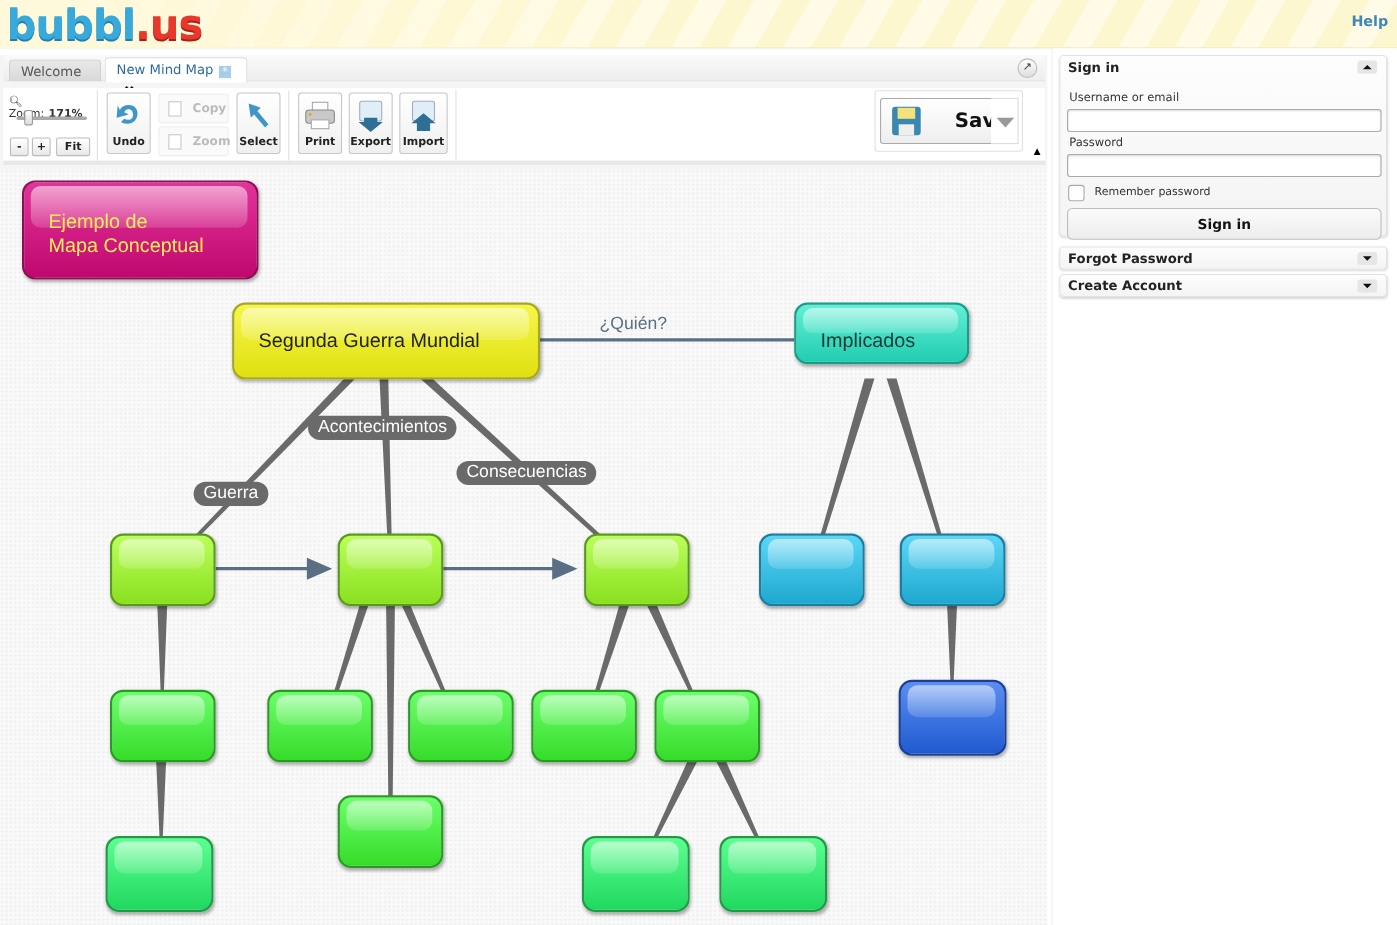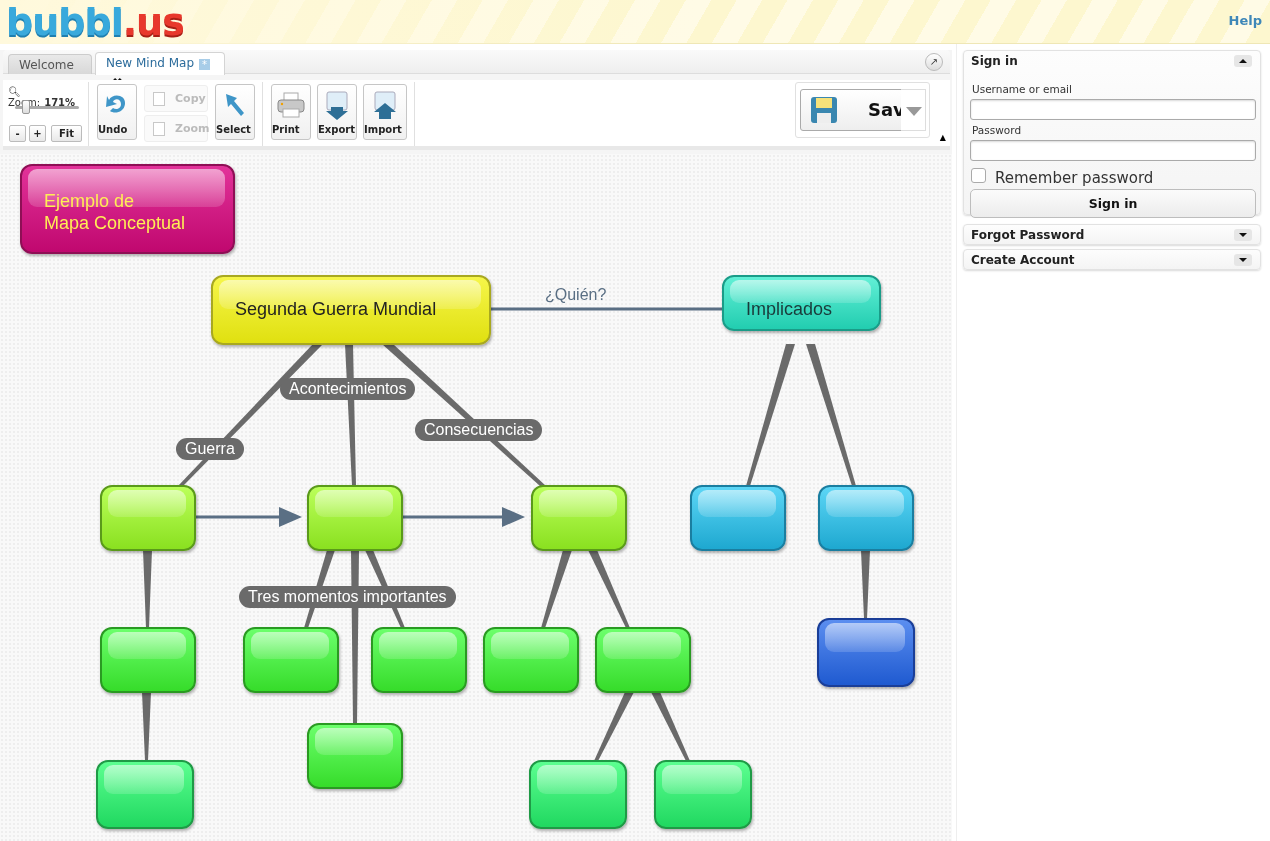--- a/index.html
+++ b/index.html
@@ -23,21 +23,21 @@
 #expand-btn{position:absolute;right:7px;top:3px;width:18px;height:18px;border-radius:50%;background:linear-gradient(#fff,#ddd);border:1px solid #bbb;font-size:10px;line-height:16px;text-align:center;color:#333}
 
 #toolbar{position:absolute;left:3px;top:30px;width:947px;height:70px;background:#fff;border-bottom:4px solid #e8e8e8}
 .grp{position:absolute;top:2px;height:64px;border-right:1px solid #e0e0e0}
 #zoom-grp{left:0;width:86px}
 #zoom-label{position:absolute;left:5px;top:4px;font-size:10px;color:#333}
 #zoom-label b{margin-left:4px}
 #zoom-slider{position:absolute;left:12px;top:24px;width:64px;height:3px;background:#aaa;border-radius:2px}
 #zoom-thumb{position:absolute;left:8px;top:-6px;width:8px;height:14px;border:1px solid #999;background:linear-gradient(#fff,#ddd);border-radius:2px}
 .sbtn{position:absolute;height:17px;border:1px solid #bbb;border-radius:2px;background:linear-gradient(#fff,#e8e8e8);font-size:10px;font-weight:bold;text-align:center;line-height:15px;color:#222}
-.tbtn{position:absolute;top:2px;height:56px;border:1px solid #c6c6c6;border-radius:3px;background:linear-gradient(#fff,#f0f0f0);font-size:10px;font-weight:bold;color:#222;text-align:left}
+.tbtn{position:absolute;top:2px;height:56px;border:1px solid #c6c6c6;border-radius:3px;background:linear-gradient(#fff,#f0f0f0);font-size:10px;font-weight:bold;color:#222;text-align:center}
 .tbtn .lbl{position:absolute;left:0;right:0;bottom:4px}
 .tbtn .ic{position:absolute;left:50%;top:6px;transform:translateX(-50%)}
 .dbtn{position:absolute;height:27px;width:64px;border:1px solid #eee;border-radius:3px;background:#fafafa;font-size:11px;font-weight:bold;color:#bbb;line-height:25px;padding-left:30px}
 .dbtn .ic{position:absolute;left:8px;top:6px;width:12px;height:14px;border:1px solid #c8c8c8;background:#fff}
 
 #save-grp{position:absolute;left:792px;top:2px;width:135px;height:56px;border:1px solid #e0e0e0;border-radius:3px}
 #save-btn{position:absolute;left:4px;top:6px;width:105px;height:42px;border:1px solid #aaa;border-radius:3px;background:linear-gradient(#fff,#eee);font-size:18px;font-weight:bold;color:#111;line-height:40px;padding-left:67px}
 #save-dd{position:absolute;left:105px;top:6px;width:25px;height:42px;border:1px solid #ddd;border-left:none;background:#fff}
 #save-dd:after{content:"";position:absolute;left:5px;top:17px;border:8px solid transparent;border-top:9px solid #999;border-bottom:none}
 #collapse-tb{position:absolute;right:4px;bottom:4px;font-size:8px;color:#000}
@@ -65,21 +65,21 @@
 .panel{position:absolute;left:6px;width:298px;border:1px solid #e2e2e2;border-radius:4px;background:linear-gradient(#fdfdfd,#f4f4f4);box-shadow:0 1px 2px rgba(0,0,0,.15)}
 .phead{height:20px;font-size:12px;font-weight:bold;color:#222;line-height:20px;padding-left:7px;position:relative}
 .pcaret{position:absolute;right:8px;top:4px;width:18px;height:12px;background:#e6e6e6;border-radius:3px}
 .pcaret:after{content:"";position:absolute;left:5px;top:4px;border:4px solid transparent}
 .up:after{border-bottom:4px solid #111;border-top:none}
 .down:after{border-top:4px solid #111;border-bottom:none}
 #signin{top:6px;height:165px}
 .flabel{position:absolute;left:8px;font-size:10.5px;color:#333}
 .finput{position:absolute;left:6px;width:286px;height:21px;border:1px solid #aaa;border-radius:3px;background:#fff;box-shadow:inset 0 1px 2px rgba(0,0,0,.15)}
 #remember-cb{position:absolute;left:7px;top:117px;width:15px;height:15px;border:1px solid #aaa;border-radius:3px;background:#fff}
-#remember-lbl{position:absolute;left:31px;top:118px;font-size:15px;color:#333}
+#remember-lbl{position:absolute;left:31px;top:118px;font-size:10px;color:#333}
 #signin-btn{position:absolute;left:6px;top:138px;width:286px;height:29px;border:1px solid #bdbdbd;border-radius:5px;background:linear-gradient(#fbfbfb,#ececec);font-size:12.5px;font-weight:bold;text-align:center;line-height:27px;color:#111}
 #forgot{top:180px;height:21px}
 #create{top:205px;height:21px}
 </style>
 </head>
 <body>
 
 <div id="header">
   <div id="logo">
     <span class="a">bubbl</span>
@@ -202,21 +202,20 @@
       <span>Mapa Conceptual</span>
     </div>
     <div class="node n-teal" style="left:722px;top:121px;width:159px;height:56px">
         <span>Implicados</span>
       </div>
 
     <div class="plabel" style="left:545px;top:132px">¿Quién?</div>
     <div class="elabel" style="left:280px;top:224px">Acontecimientos</div>
     <div class="elabel" style="left:415px;top:265px">Consecuencias</div>
     <div class="elabel" style="left:176px;top:284px">Guerra</div>
-    <div class="elabel" style="left:239px;top:432px">Tres momentos importantes</div>
 
     <div class="node n-lime" style="left:100px;top:331px;width:96px;height:66px"></div>
     <div class="node n-lime" style="left:307px;top:331px;width:96px;height:66px"></div>
     <div class="node n-lime" style="left:531px;top:331px;width:96px;height:66px"></div>
 
     <div class="node n-cyan" style="left:690px;top:331px;width:96px;height:66px"></div>
     <div class="node n-cyan" style="left:818px;top:331px;width:96px;height:66px"></div>
     <div class="node n-blue" style="left:817px;top:464px;width:98px;height:69px"></div>
 
     <div class="node n-green" style="left:100px;top:473px;width:96px;height:66px"></div>

